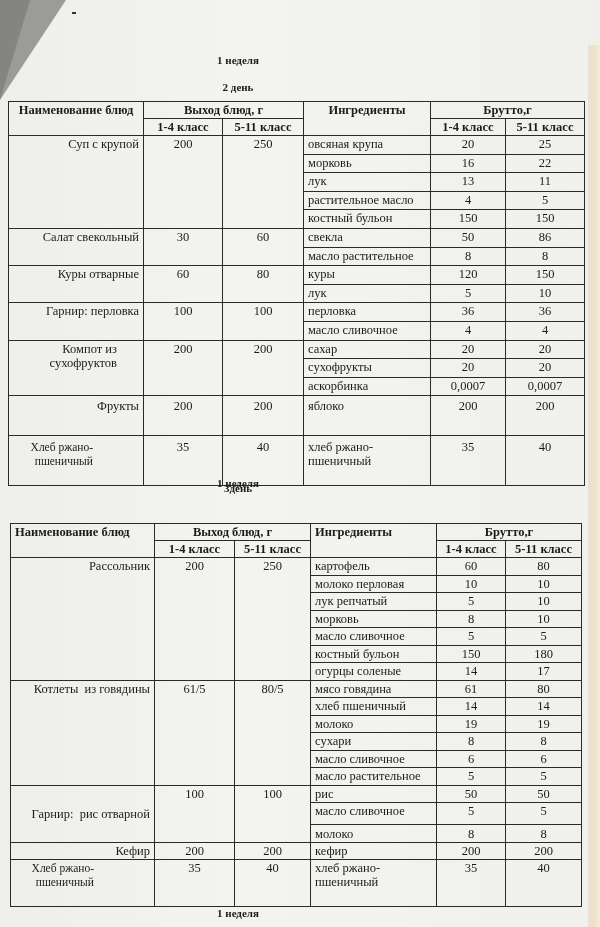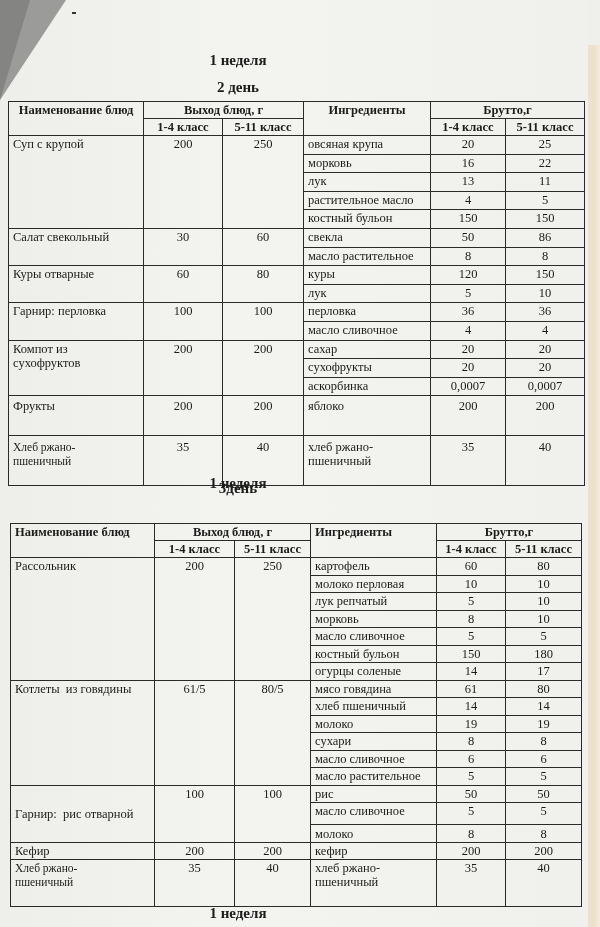--- a/index.html
+++ b/index.html
@@ -25,35 +25,35 @@
   }
   .fold2 {
     position: absolute; left: 0; top: 0; width: 0; height: 0;
     border-top: 100px solid rgba(90,90,90,0.35);
     border-right: 30px solid transparent;
   }
   .dot { position: absolute; width: 4px; height: 2px; background: #333; }
 
   .heading {
     position: absolute; left: 0; width: 476px; text-align: center;
-    font-weight: bold; font-size: 15px; line-height: 20px;
+    font-weight: bold; font-size: 11px; line-height: 20px;
   }
 
   table.menu {
     position: absolute; border-collapse: collapse; table-layout: fixed;
     font-size: 12.5px; line-height: 14px;
   }
   table.menu td, table.menu th {
     border: 1px solid #2a2a2a; padding: 1px 4px; vertical-align: top;
     overflow: hidden; white-space: nowrap;
   }
   table.menu th { font-weight: bold; text-align: center; font-size: 12.5px; }
   table.menu th.name-h { vertical-align: top; }
   table.menu td.num { text-align: center; }
-  table.menu td.dish { white-space: normal; }
+  table.menu td.dish { white-space: normal; text-align: right; }
   table.menu td.ing { white-space: normal; }
 
   #t1 { left: 8px; top: 101px; width: 576px; }
   #t2 { left: 10px; top: 523px; width: 571px; }
   #t1 tbody td { height: 15.6px; }
   #t2 tbody td { height: 14.5px; }
   #t1 tr.tall td { height: 35px; }
   #t2 tr.gap td { height: 19px; }
   .dish-mid { vertical-align: middle !important; }
 </style>

